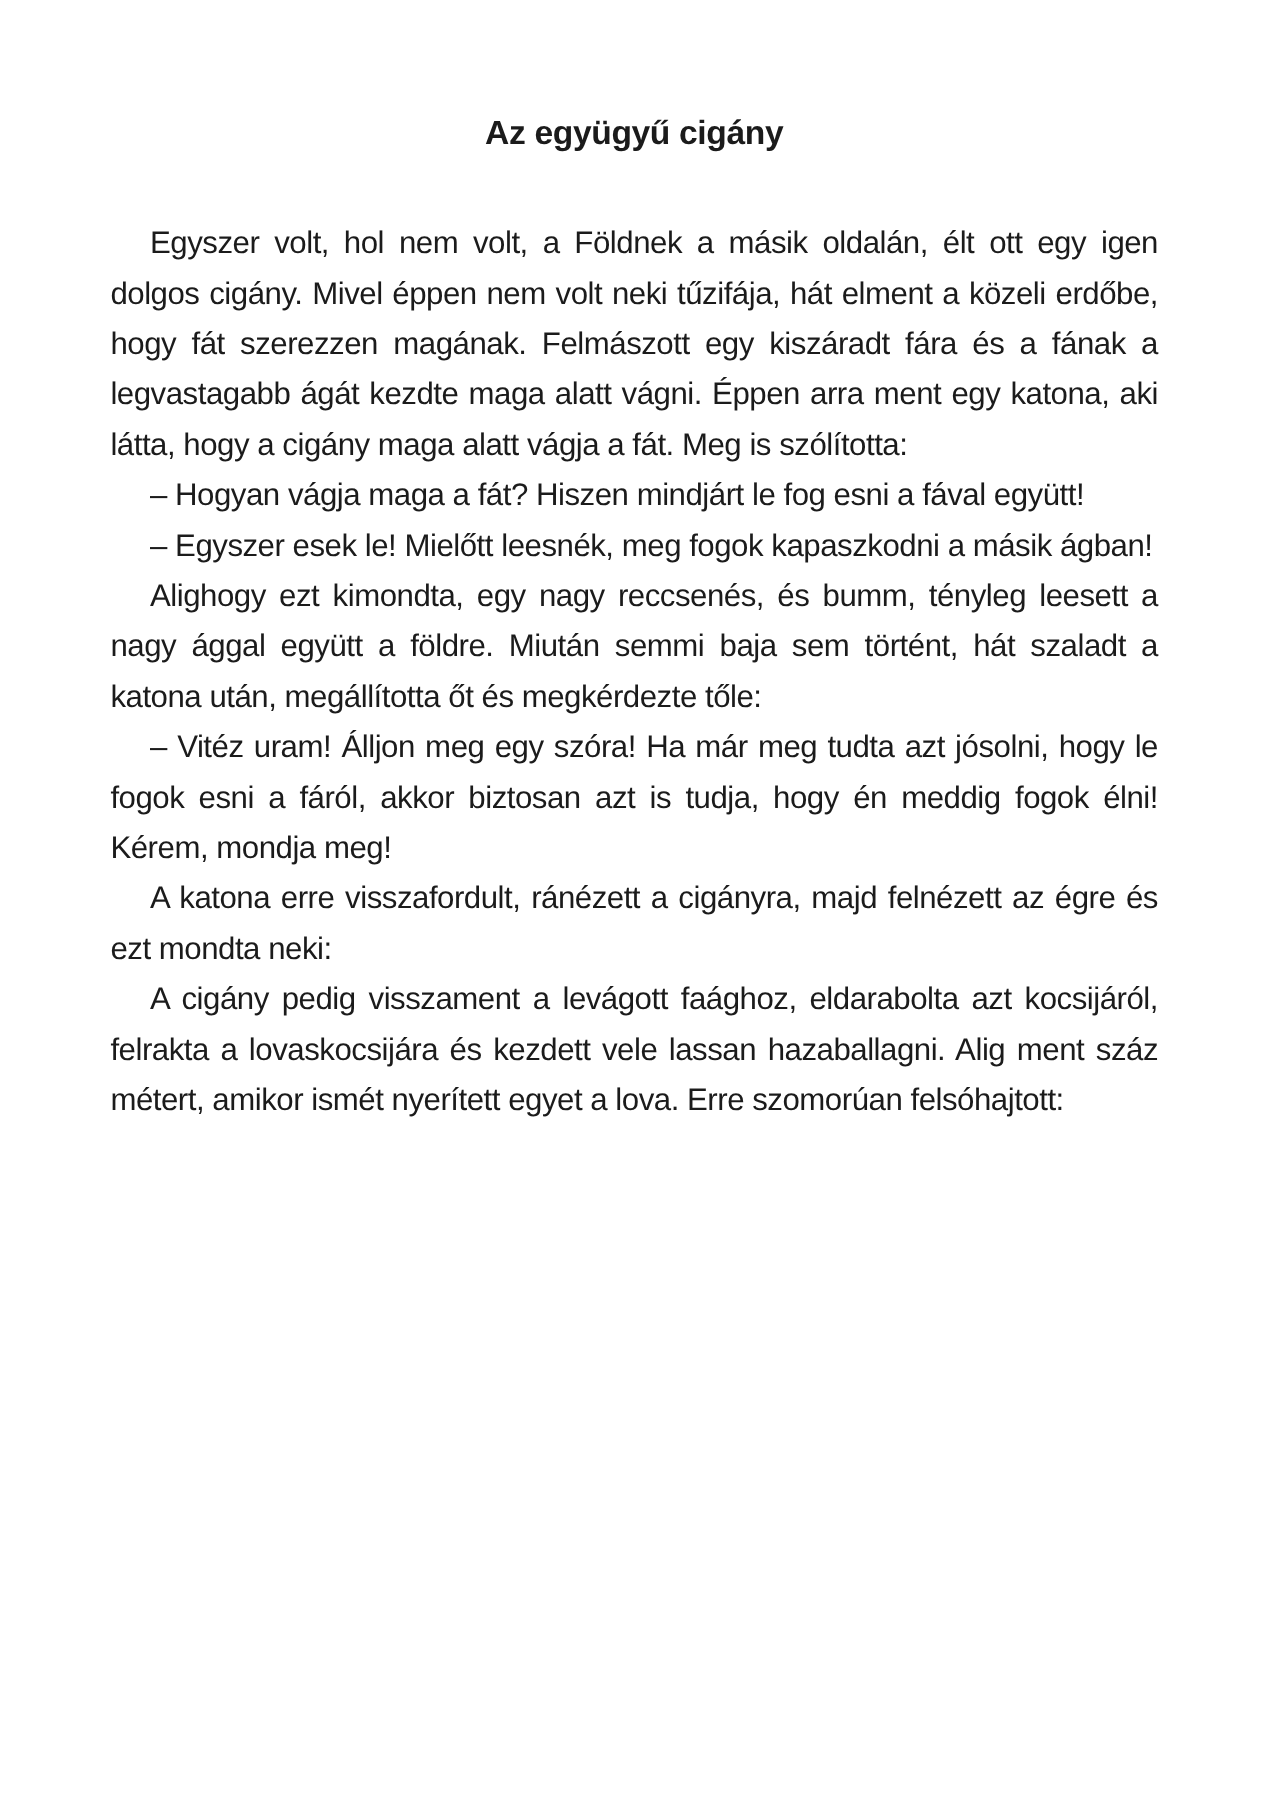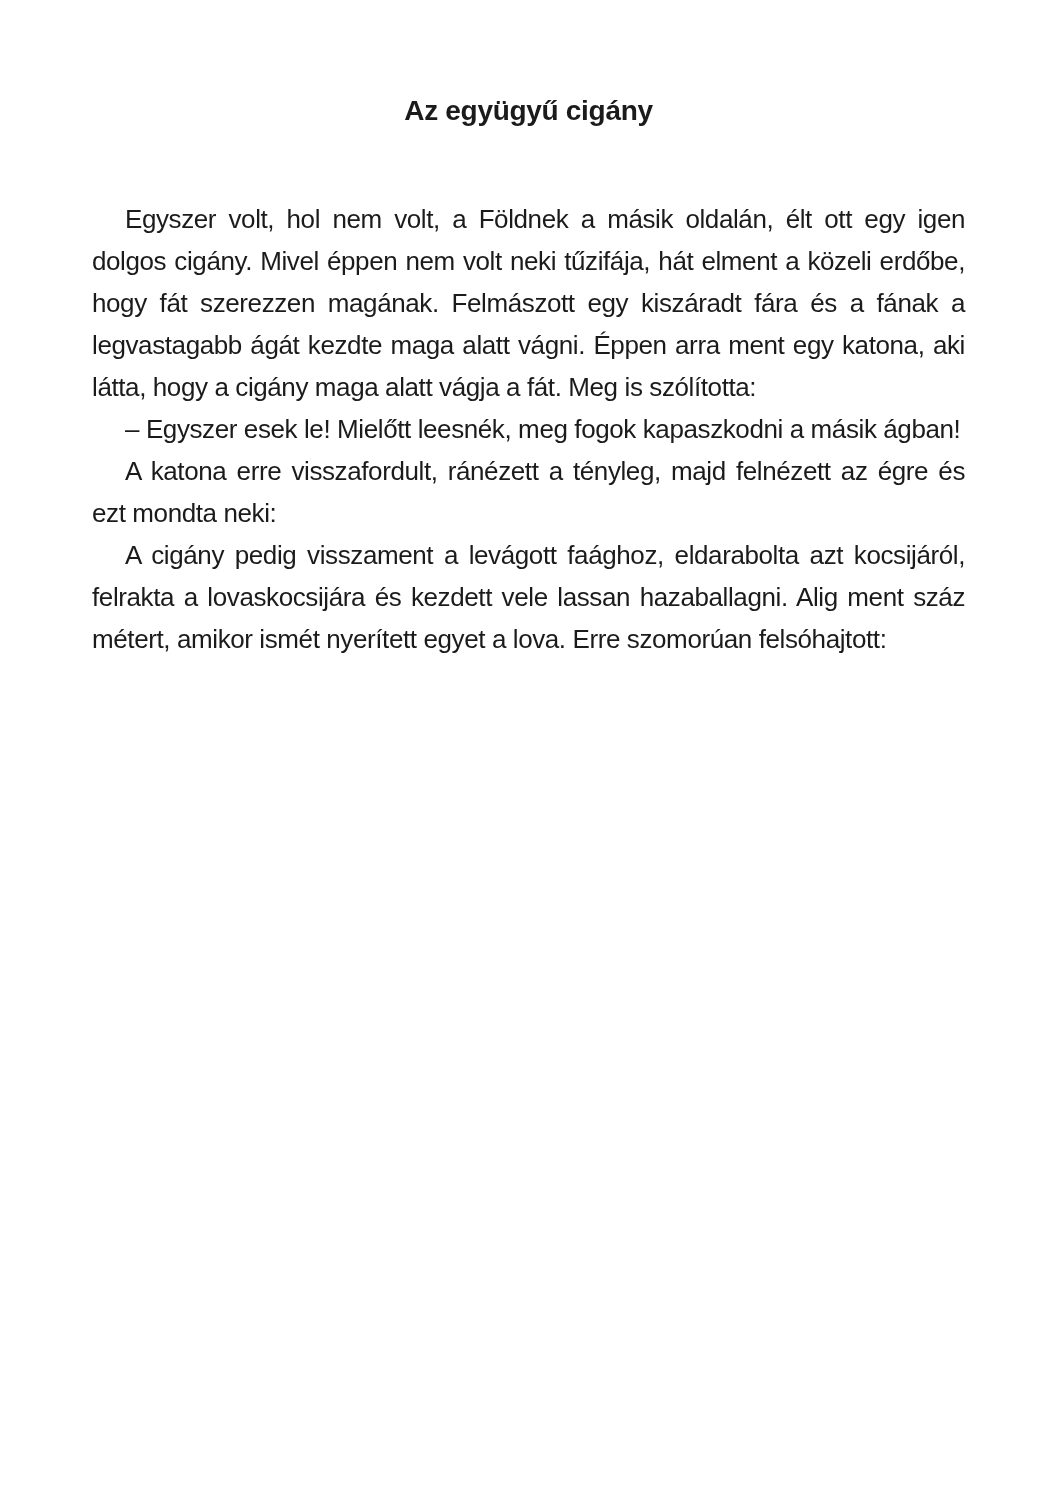--- a/index.html
+++ b/index.html
@@ -22,21 +22,21 @@
   .doc-title {
     margin: 0;
     padding-top: 95px;
     text-align: center;
     font-size: 28px;
     font-weight: bold;
     letter-spacing: -0.3px;
     color: #1b1b1b;
   }
   .body-text {
-    margin-top: 71px;
+    margin-top: 54px;
   }
   .para {
     margin: 0;
     font-size: 26px;
     line-height: 42px;
     letter-spacing: -0.4px;
     text-align: justify;
     text-indent: 33px;
     color: #1b1b1b;
   }
@@ -51,19 +51,22 @@
   }
 </style>
 </head>
 <body>
 
 <div class="page">
   <div class="content">
     <h1 class="doc-title">Az együgyű cigány</h1>
     <div class="body-text">
         <p class="para">Egyszer volt, hol nem volt, a Földnek a másik oldalán, élt ott egy igen dolgos cigány. Mivel éppen nem volt neki tűzifája, hát elment a közeli erdőbe, hogy fát szerezzen magának. Felmászott egy kiszáradt fára és a fának a legvastagabb ágát kezdte maga alatt vágni. Éppen arra ment egy katona, aki látta, hogy a cigány maga alatt vágja a fát. Meg is szólította:</p>
+        <p class="para">– Hogyan vágja maga a fát? Hiszen mindjárt le fog esni a fával együtt!</p>
         <p class="para">– Egyszer esek le! Mielőtt leesnék, meg fogok kapaszkodni a másik ágban!</p>
-        <p class="para">A katona erre visszafordult, ránézett a tényleg, majd felnézett az égre és ezt mondta neki:</p>
+        <p class="para">Alighogy ezt kimondta, egy nagy reccsenés, és bumm, tényleg leesett a nagy ággal együtt a földre. Miután semmi baja sem történt, hát szaladt a katona után, megállította őt és megkérdezte tőle:</p>
+        <p class="para">– Vitéz uram! Álljon meg egy szóra! Ha már meg tudta azt jósolni, hogy le fogok esni a fáról, akkor biztosan azt is tudja, hogy én meddig fogok élni! Kérem, mondja meg!</p>
+        <p class="para">A katona erre visszafordult, ránézett a cigányra, majd felnézett az égre és ezt mondta neki:</p>
         <p class="para">A cigány pedig visszament a levágott faághoz, eldarabolta azt kocsijáról, felrakta a lovaskocsijára és kezdett vele lassan hazaballagni. Alig ment száz métert, amikor ismét nyerített egyet a lova. Erre szomorúan felsóhajtott:</p>
       </div>
   </div>
   <div class="page-number">1</div>
 </div>
 
 </body></html>

